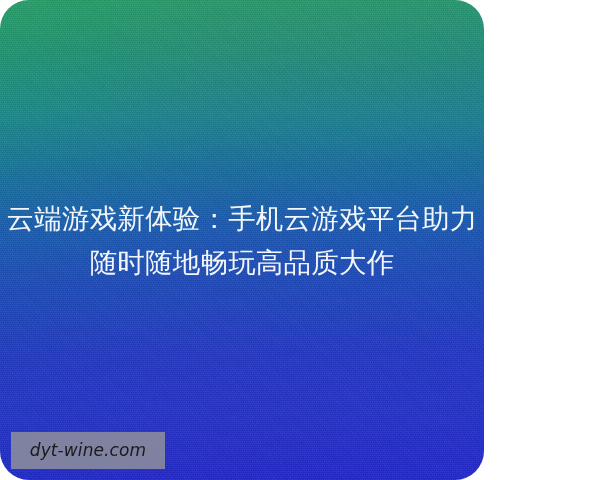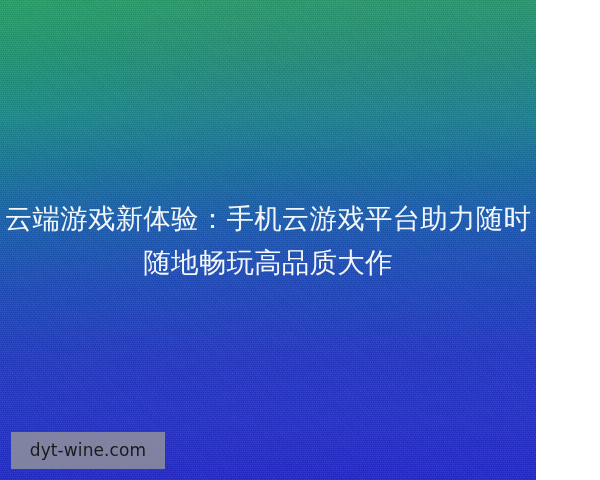--- a/index.html
+++ b/index.html
@@ -2,24 +2,25 @@
 <html><head>
 <meta charset="utf-8">
 <style>
   html, body {
     margin: 0;
     padding: 0;
     background: #ffffff;
   }
   #banner {
     position: relative;
-    width: 536px;
+    width: 484px;
     height: 480px;
     overflow: hidden;
     font-family: "Liberation Sans", "DejaVu Sans", sans-serif;
+    border-radius: 29px;
   }
   
   #gradient-base {
     position: absolute;
     inset: 0;
     background: linear-gradient(
       180deg,
       #2a9c6d 0%,
       #239078 11%,
       #1d8490 24%,
@@ -91,20 +92,21 @@
     display: flex;
     align-items: center;
     justify-content: center;
   }
   #watermark-text {
     color: #1a1a1a;
     font-size: 17px;
     line-height: 17px;
     letter-spacing: 0.1px;
     font-family: "DejaVu Sans", "Liberation Sans", sans-serif;
+    font-style: italic;
   }
 </style>
 </head>
 <body>
 
 <div id="banner">
 
   <div id="gradient-base"></div>
   <div id="gradient-horizontal"></div>
   <div id="grain"></div>

